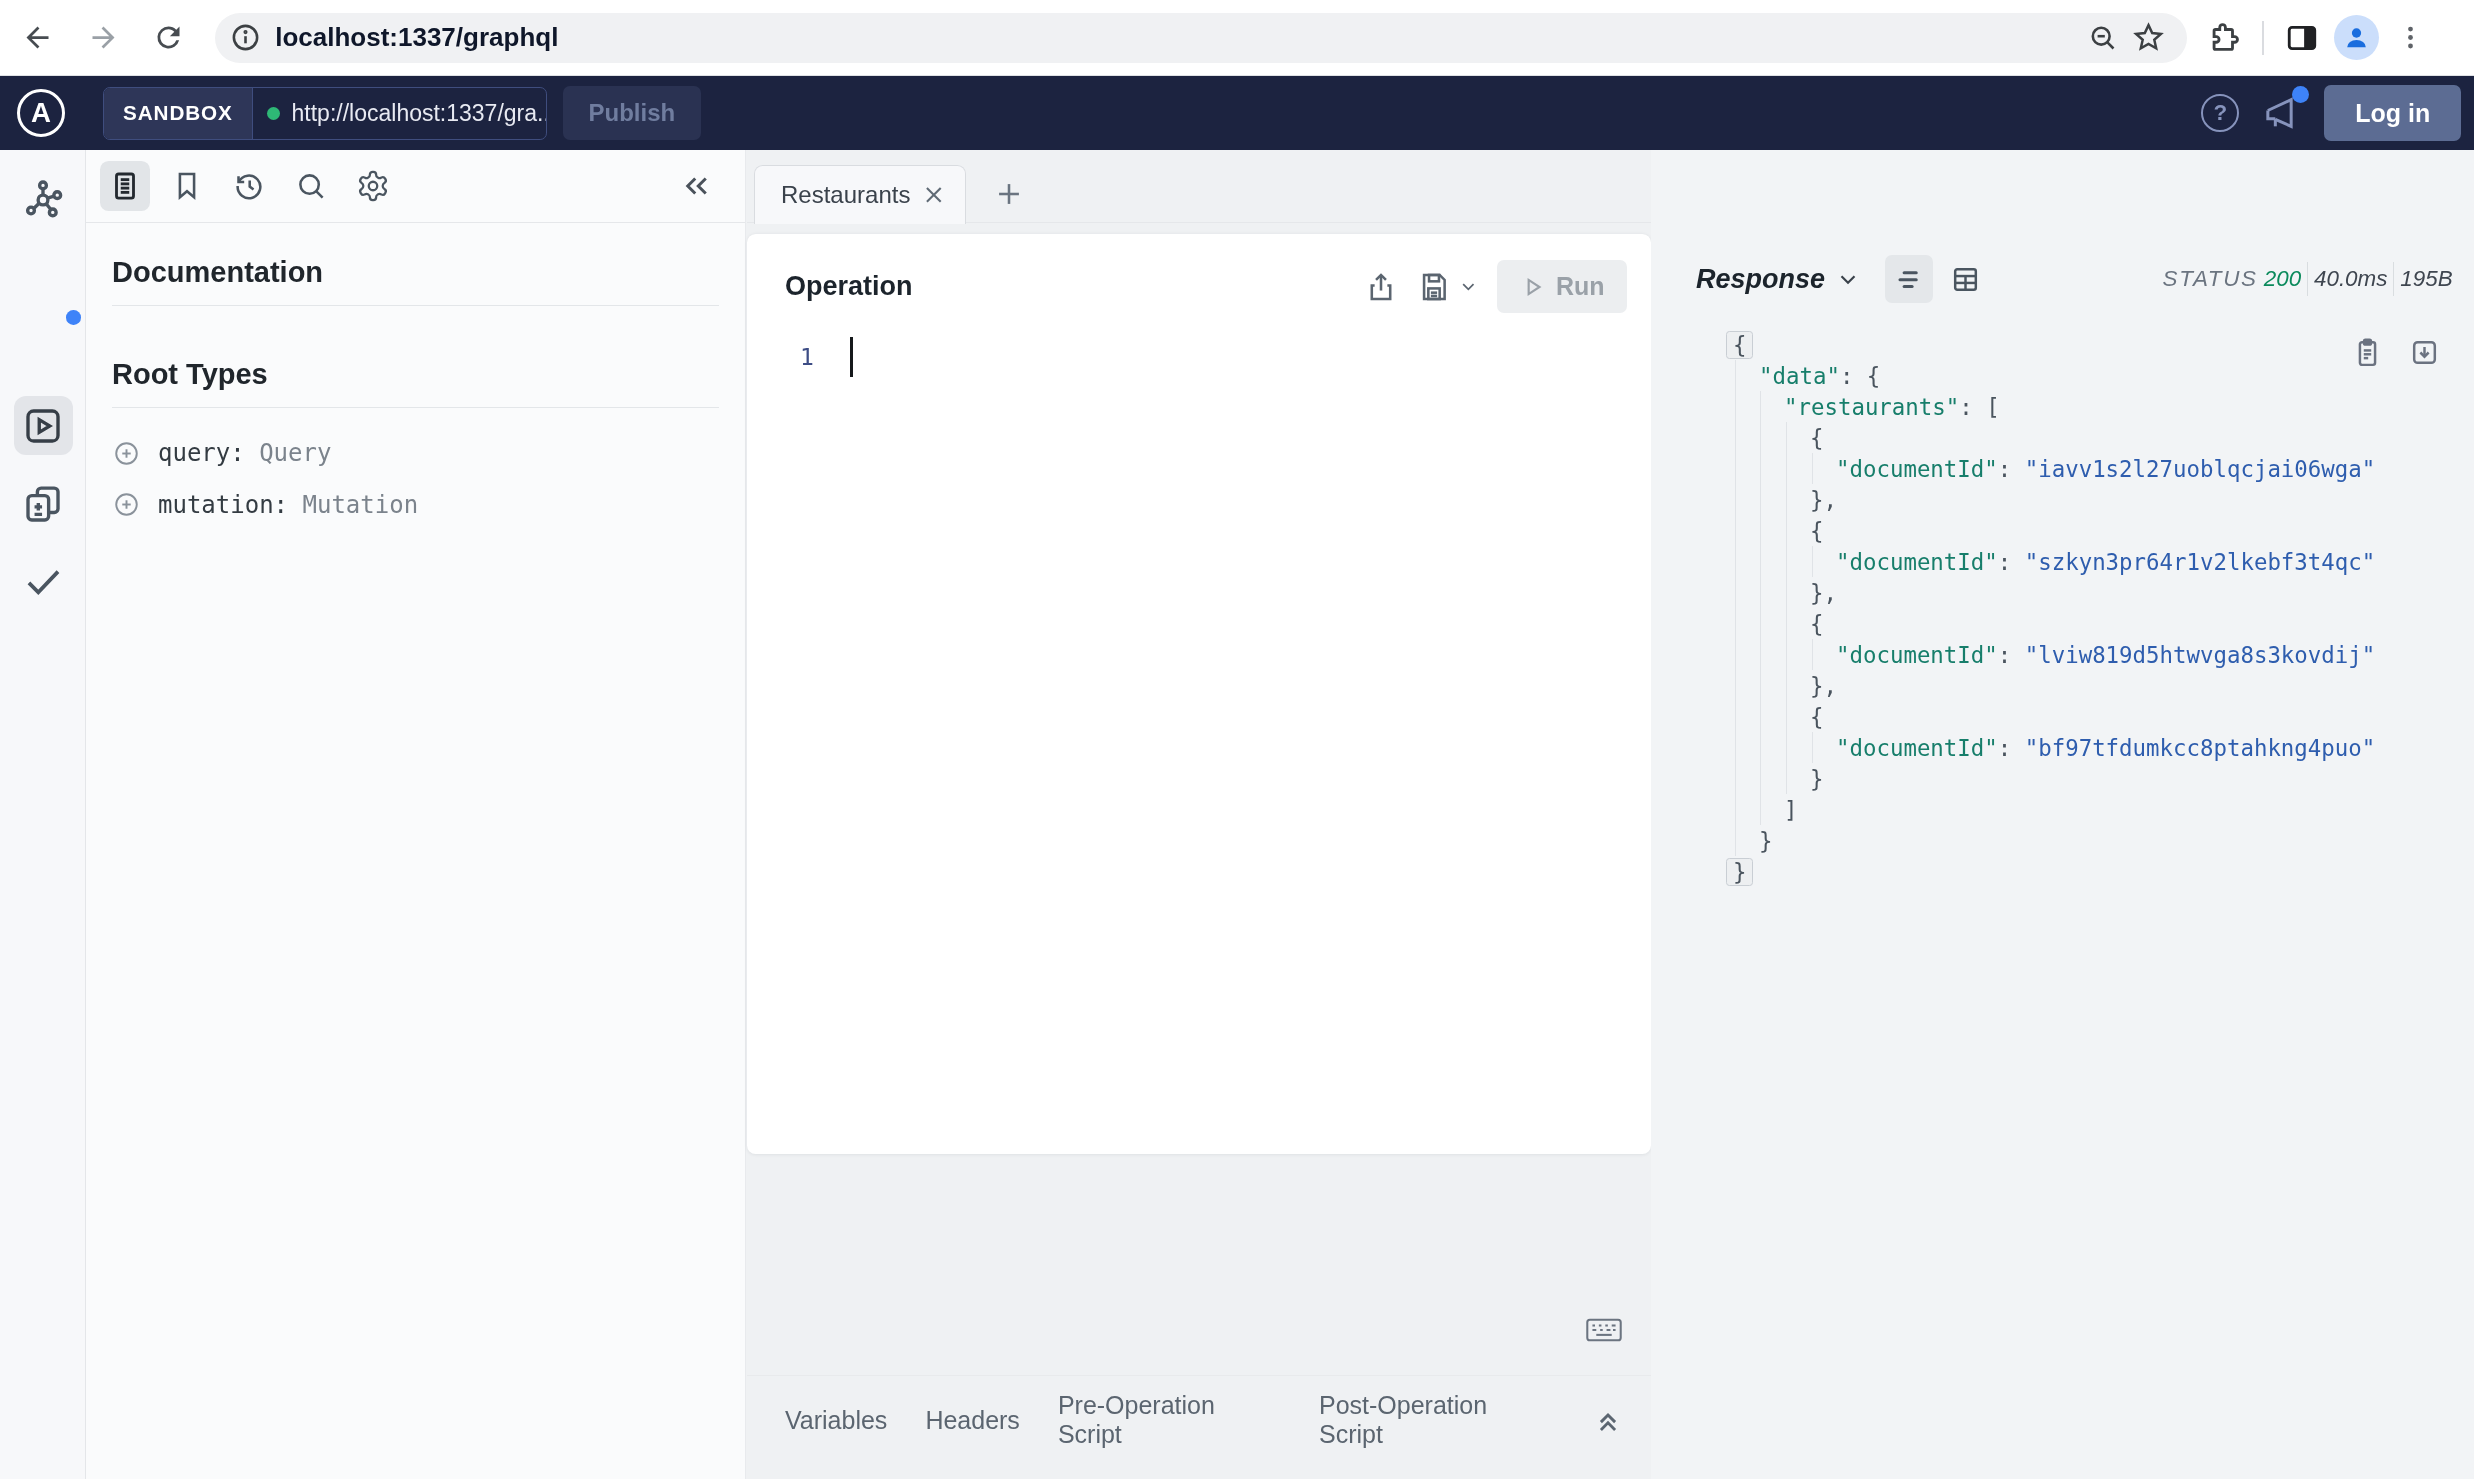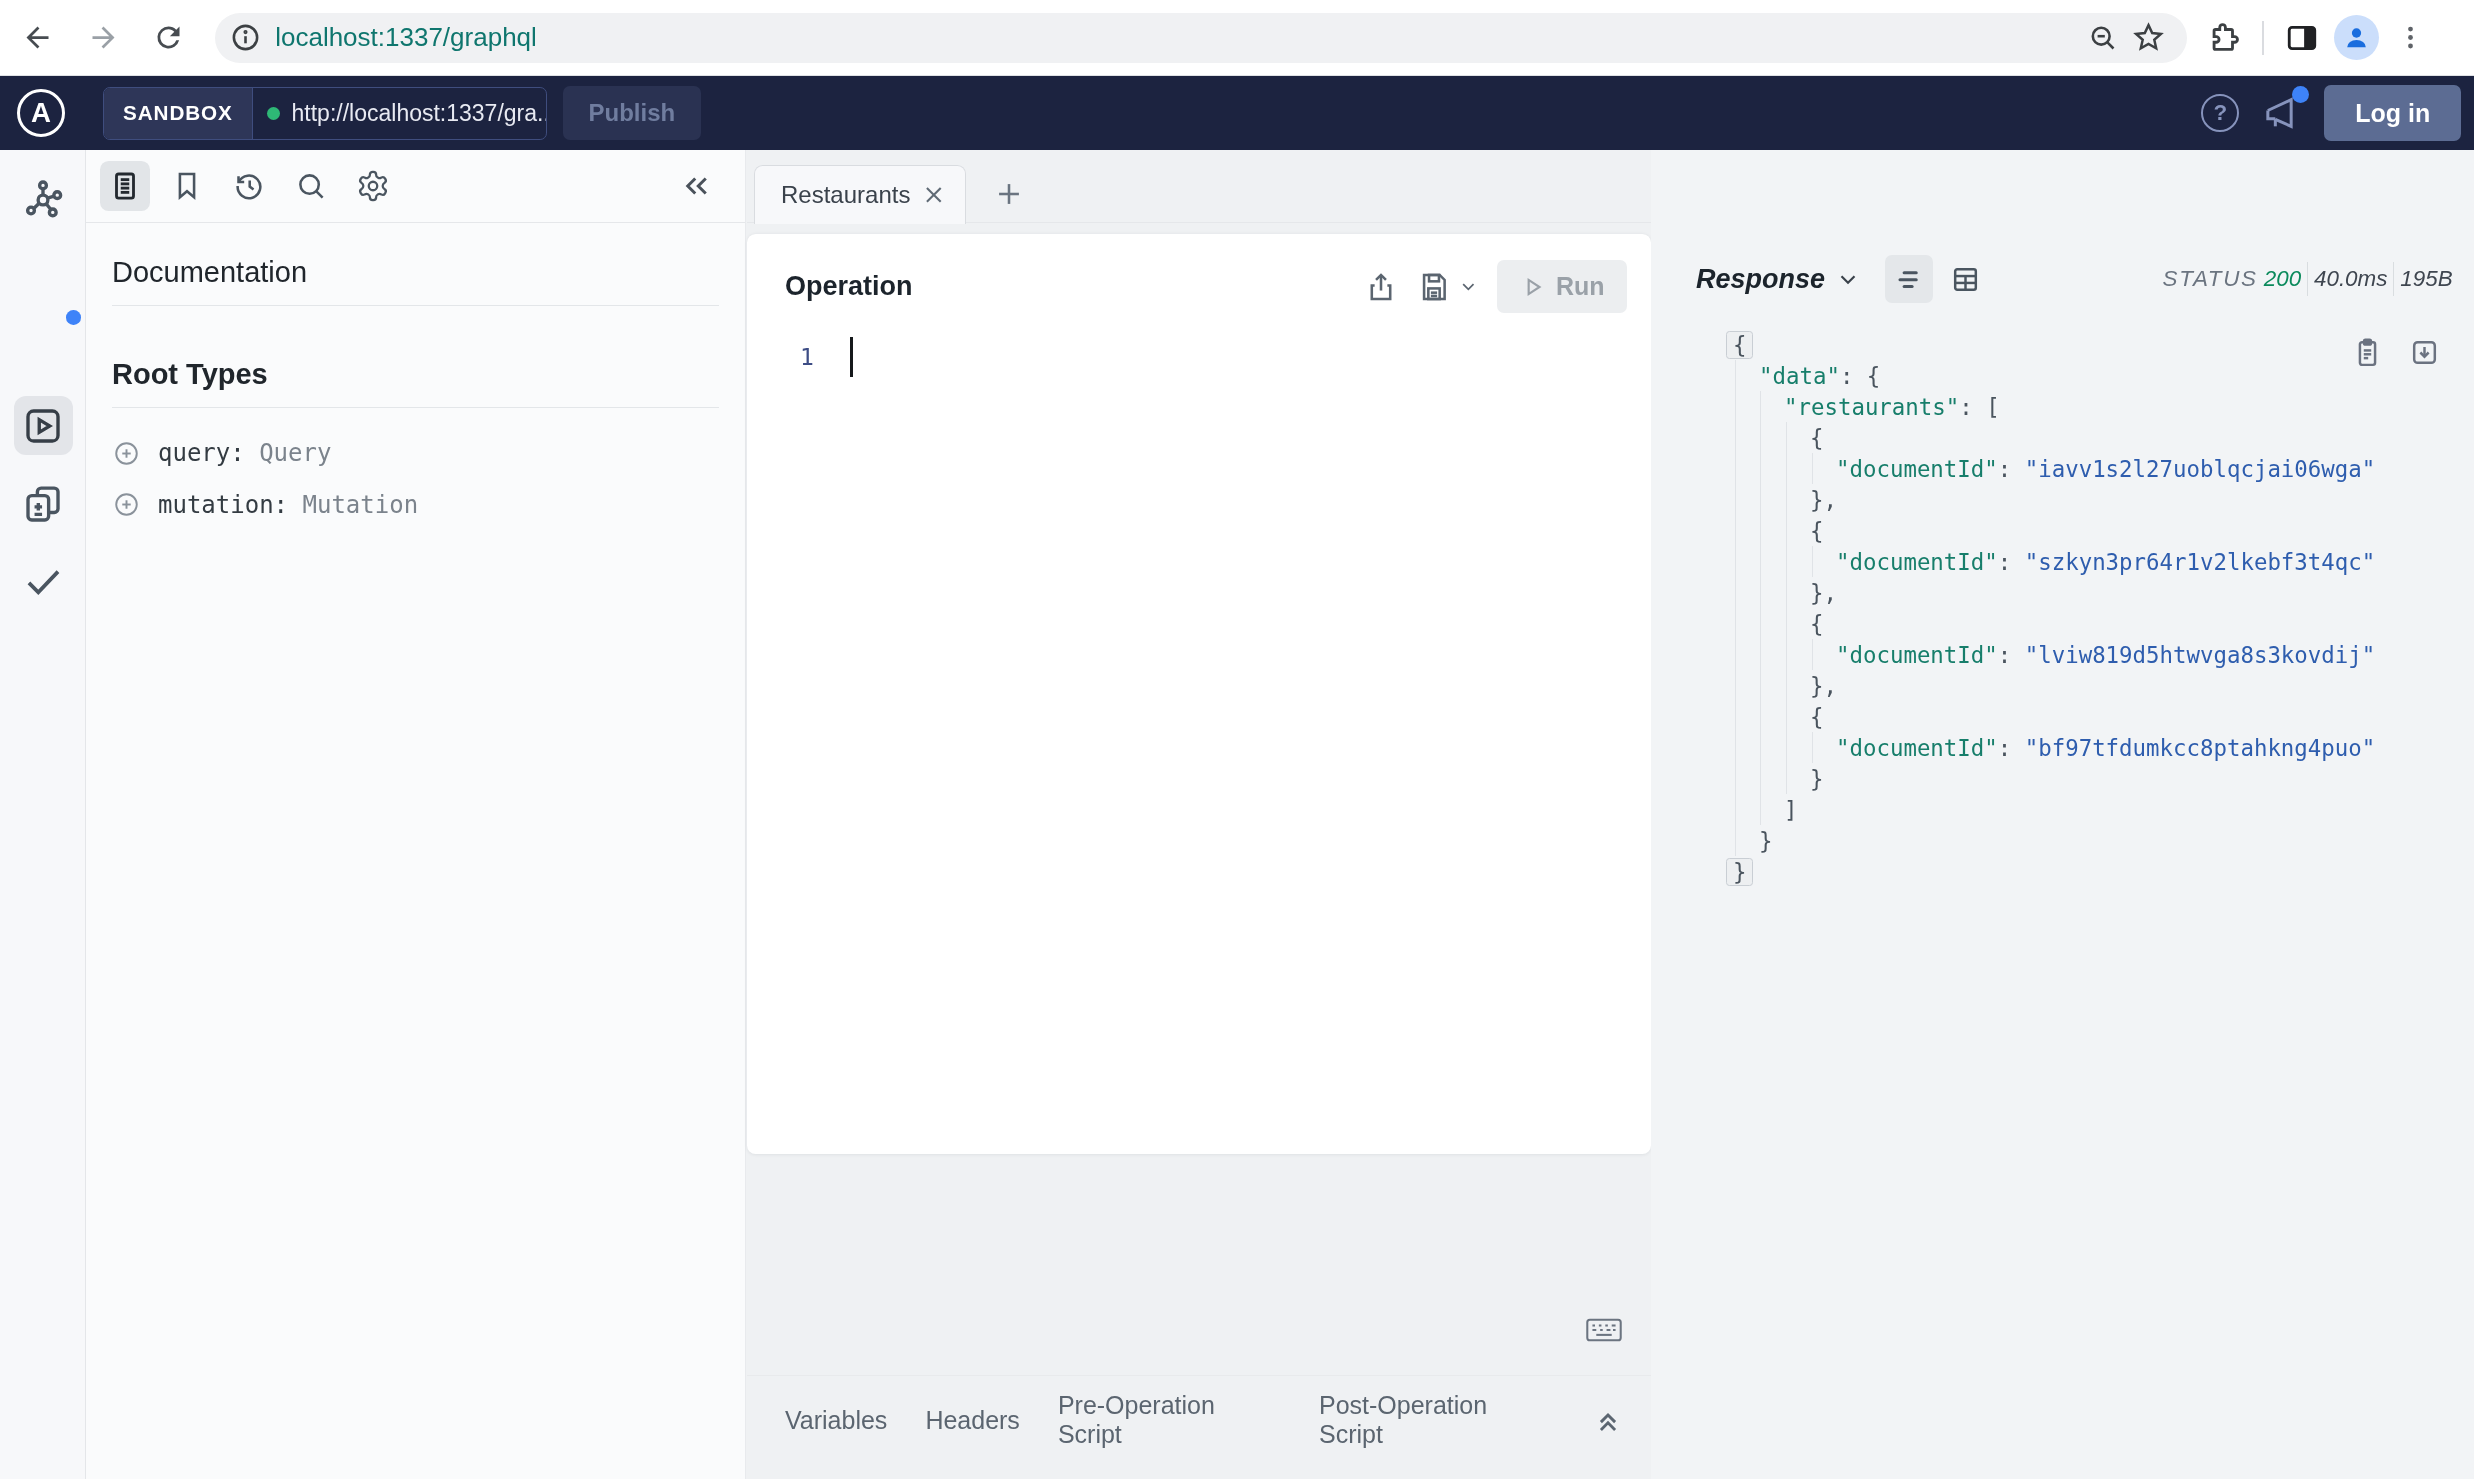--- a/index.html
+++ b/index.html
@@ -5,21 +5,21 @@
   * { margin:0; padding:0; box-sizing:border-box; }
   html,body { width:2475px; height:1479px; overflow:hidden; }
   body { font-family:"Liberation Sans", sans-serif; background:#EFF1F3; position:relative; color:#23292F; }
   svg { display:block; }
 
   
   .chrome { position:absolute; left:0; top:0; width:2475px; height:76px; background:#fff; border-bottom:0.9px solid #E0E2E5; display:flex; align-items:center; }
   .nav-ic { width:55px; height:55px; display:grid; place-items:center; margin-left:10.3px; border-radius:50%; color:#474C51; cursor:pointer; }
   .nav-ic.dim { color:#9AA0A6; }
   .omnibox { height:50px; background:#F0F1F3; border-radius:25px; display:flex; align-items:center; margin-left:19px; width:1972px; padding:0 15.5px; }
-  .omnibox .url { font-size:26px; color:#0f766e; margin-left:13.8px; flex:1; }
+  .omnibox .url { font-size:26px; color:#0f172a; margin-left:13.8px; flex:1;font-weight:bold; }
   .omni-ic { width:46px; height:46px; display:grid; place-items:center; color:#3C4043; cursor:pointer; }
   .chrome-right { display:flex; align-items:center; margin-left:13.8px; gap:8.6px; }
   .vline { width:1.7px; height:34px; background:#DADCE0; margin:0 6.9px; }
   .avatar { width:45px; height:45px; border-radius:50%; background:#CBDEFB; display:grid; place-items:center; cursor:pointer; }
 
   
   .appbar { position:absolute; left:0; top:76px; width:2475px; height:74px; background:var(--header-bg); display:flex; align-items:center; }
   .logo { width:48px; height:48px; border:3.4px solid #fff; border-radius:50%; display:grid; place-items:center; margin-left:17px; color:#fff; font-size:27.6px; font-weight:bold; }
   .endpoint-group { display:flex; align-items:center; height:53px; border:1.7px solid #3F4D7E; border-radius:6.9px; margin-left:38px; overflow:hidden; width:444px; }
   .sandbox-chip { background:#2E3658; height:100%; display:flex; align-items:center; padding:0 19px; color:#FFF; font-size:20.7px; font-weight:bold; letter-spacing:0.9px; border-right:1.7px solid #3F4D7E; }
@@ -39,21 +39,21 @@
   .rail-sel { position:absolute; left:13.8px; top:246px; width:59px; height:59px; background:#E3E5E9; border-radius:12px; }
   .rail-dot { position:absolute; left:66px; top:160px; width:14.6px; height:14.6px; border-radius:50%; background:var(--blue-dot); }
 
   
   .docs { position:absolute; left:86px; top:150px; width:660px; height:1330px; background:#FAFBFC; border-right:0.9px solid #E8EAED; }
   .docs-toolbar { height:73px; display:flex; align-items:center; padding-left:13.8px; gap:12px; border-bottom:0.9px solid #E5E7EA; }
   .tool-ic { width:50px; height:50px; display:grid; place-items:center; color:#4A5560; border-radius:8.6px; cursor:pointer; }
   .tool-ic.sel { background:#E2E5E8; color:#23292F; }
   .collapse-ic { margin-left:auto; margin-right:31px; color:#4A525B; cursor:pointer; }
   .docs-body { padding:0 26px; }
-  .docs-h { font-size:29px; font-weight:normal; color:#20262C; margin-top:33px; }
+  .docs-h { font-size:29px; font-weight:bold; color:#20262C; margin-top:33px; }
   .docs-hr { height:0.9px; background:#E3E6E9; margin-top:15.5px; }
   .root-link { font-size:26px; color:#3C454E; margin-top:31px; cursor:pointer; }
   .docs-h2 { font-size:29px; font-weight:bold; color:#20262C; margin-top:53px; }
   .rt-row { display:flex; align-items:center; gap:17px; margin-top:22.4px; font-family:"DejaVu Sans Mono", monospace; font-size:24px; cursor:pointer; }
   .rt-row:first-of-type { margin-top:31px; }
   .rt-plus { color:#8A929B; }
   .rt-name { color:#333B42; }
   .rt-type { color:#7B838C; }
 
   

